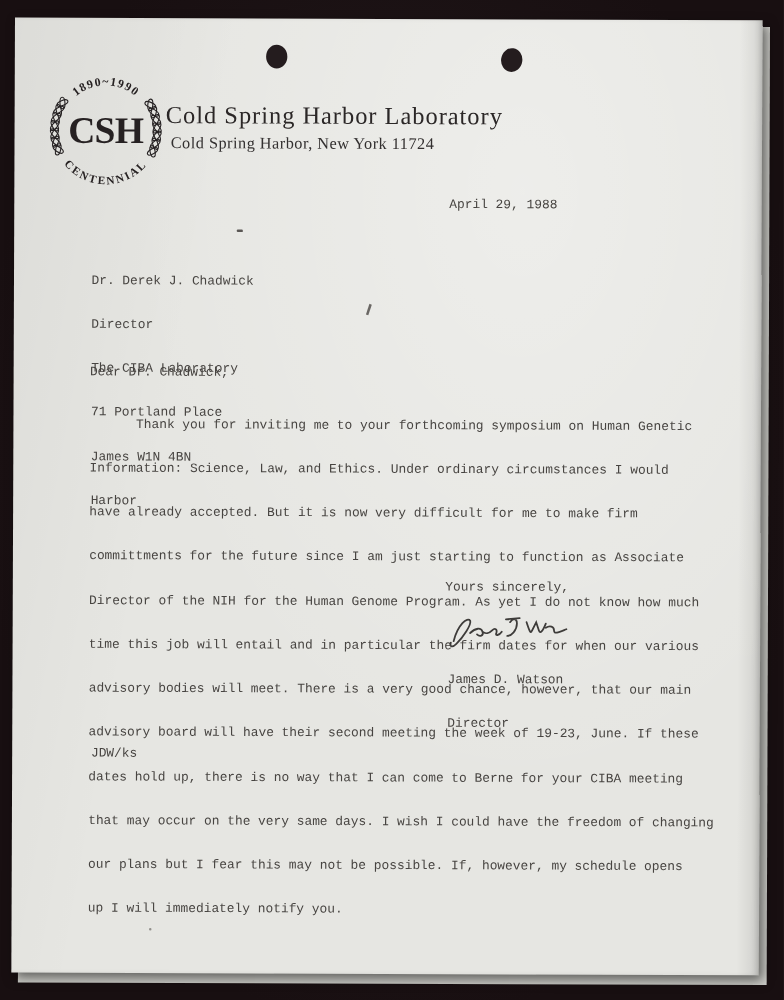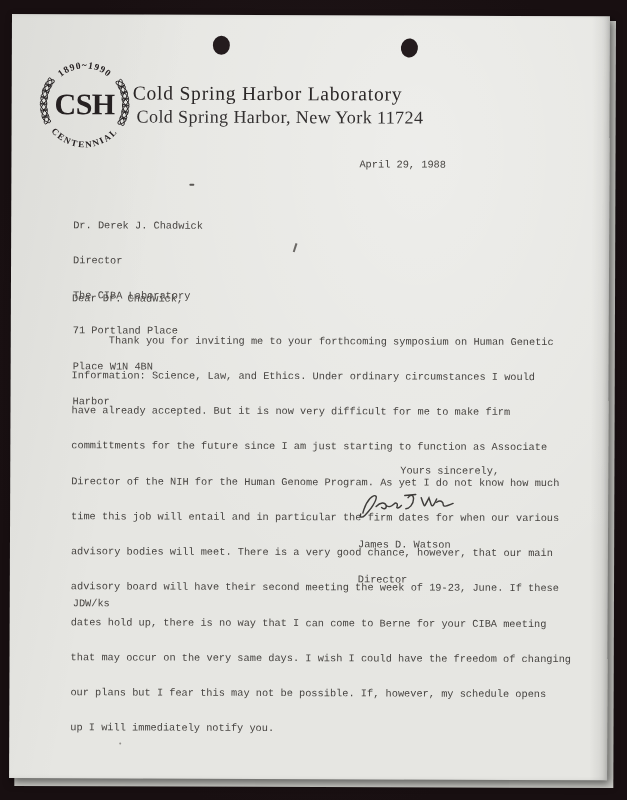--- a/index.html
+++ b/index.html
@@ -30,35 +30,35 @@
   
   .seal{position:absolute;left:25px;top:42px;width:96px;height:96px;}
   .seal text{fill:#262122;}
   .org-name{
     position:absolute;left:121px;top:68px;
     font-family:"Liberation Serif", serif;font-size:19.5px;letter-spacing:.8px;
     color:#2b2727;white-space:nowrap;
   }
   .org-address{
     position:absolute;left:125px;top:92px;
-    font-family:"Liberation Serif", serif;font-size:18px;letter-spacing:.4px;
+    font-family:"Liberation Serif", serif;font-size:13px;letter-spacing:.4px;
     color:#333030;white-space:nowrap;
   }
 
   
   .tw{
     position:absolute;
     font-family:"Liberation Mono","DejaVu Sans Mono", monospace;
     font-size:10.3px;line-height:11.75px;color:#474441;white-space:pre;
   }
   .date{left:348px;top:144px;}
   .recipient{left:62px;top:182px;}
   .salutation{left:61px;top:279px;}
   .body-block{left:61px;top:297px;}
-  .valediction{left:346px;top:450px;margin-left:44px;}
+  .valediction{left:346px;top:450px;}
   .signer{left:348px;top:500px;}
   .initials{left:63px;top:584px;}
 
   .signature{position:absolute;left:344px;top:474px;width:110px;height:34px;}
 
   
   .speck{position:absolute;background:#5a5754;}
   .speck-dash{left:178px;top:169px;width:5px;height:2px;border-radius:1px;}
   .speck-slash{left:283px;top:228px;width:1.5px;height:9px;transform:rotate(18deg);background:#6a6764;}
   .speck-dot{left:110px;top:728px;width:2px;height:2px;border-radius:50%;opacity:.6;}
@@ -122,21 +122,21 @@
       <div class="org-address">Cold Spring Harbor, New York 11724</div>
     </div>
 
     <div class="tw date">April 29, 1988</div>
 
     <div class="tw recipient">
       <div>Dr. Derek J. Chadwick</div>
       <div>Director</div>
       <div>The CIBA Laboratory</div>
       <div>71 Portland Place</div>
-      <div>Place W1N 4BN</div>
+      <div>James W1N 4BN</div>
       <div>Harbor</div>
     </div>
 
     <div class="speck speck-dash"></div>
     <div class="speck speck-slash"></div>
     <div class="speck speck-dot"></div>
 
     <div class="tw salutation">Dear Dr. Chadwick,</div>
 
     <div class="tw body-block">

